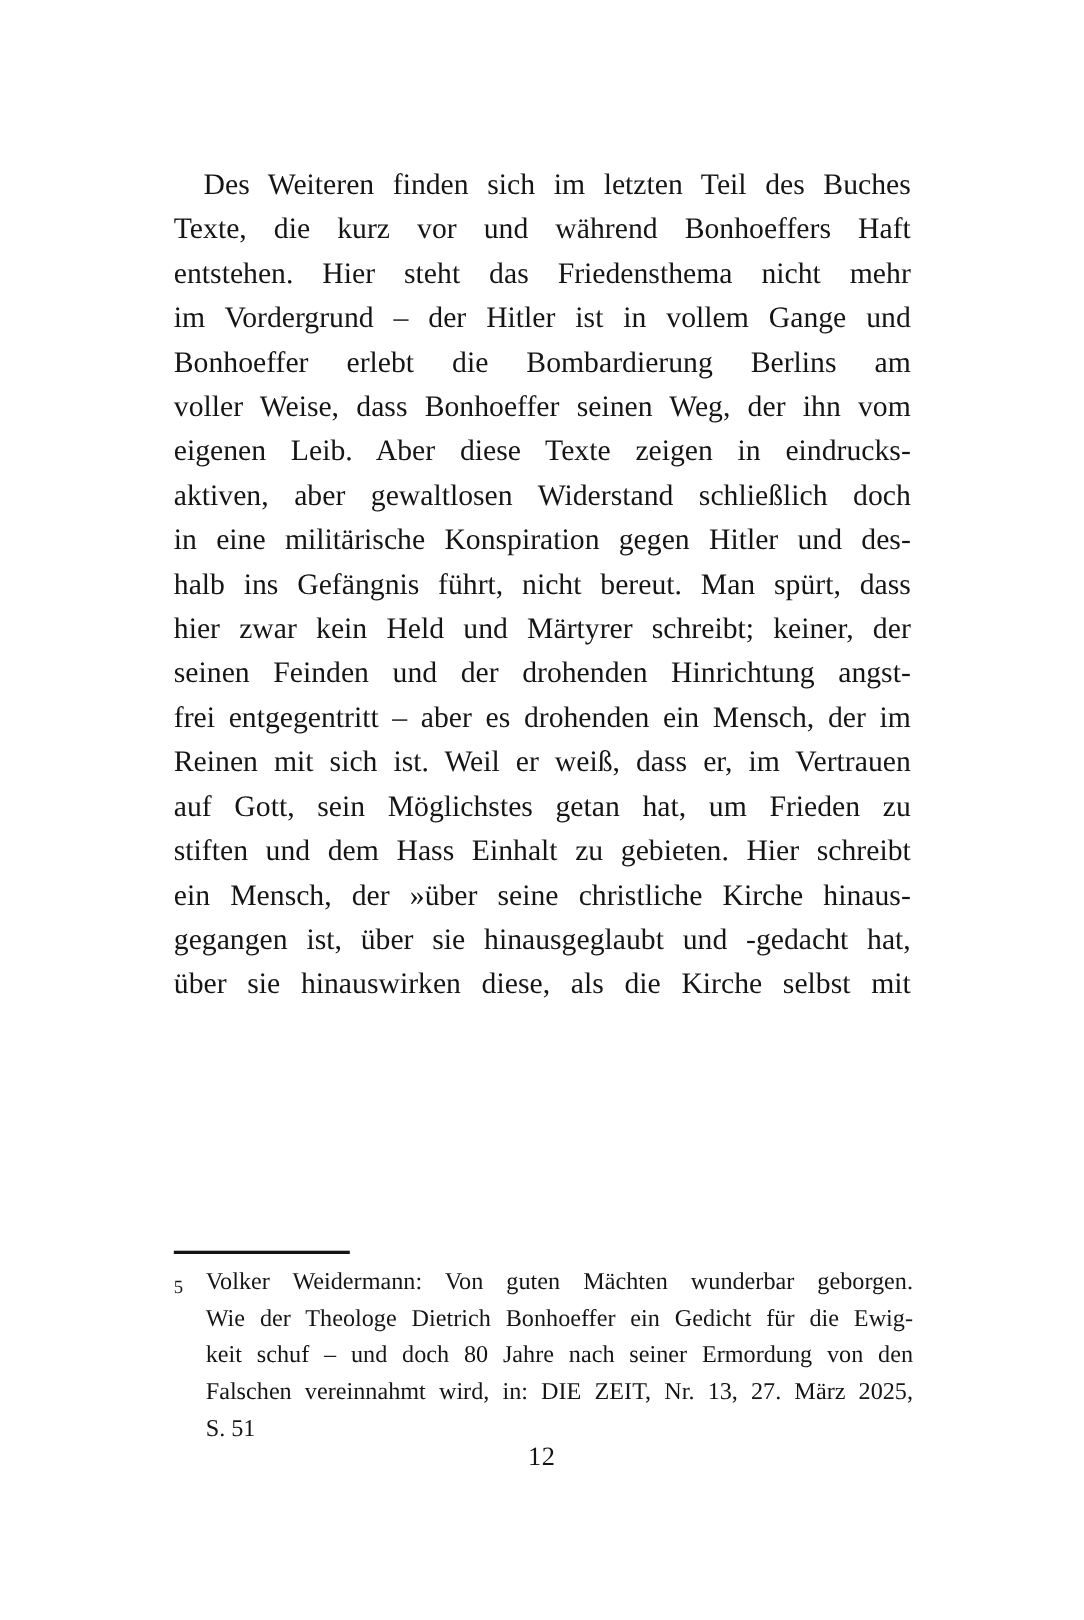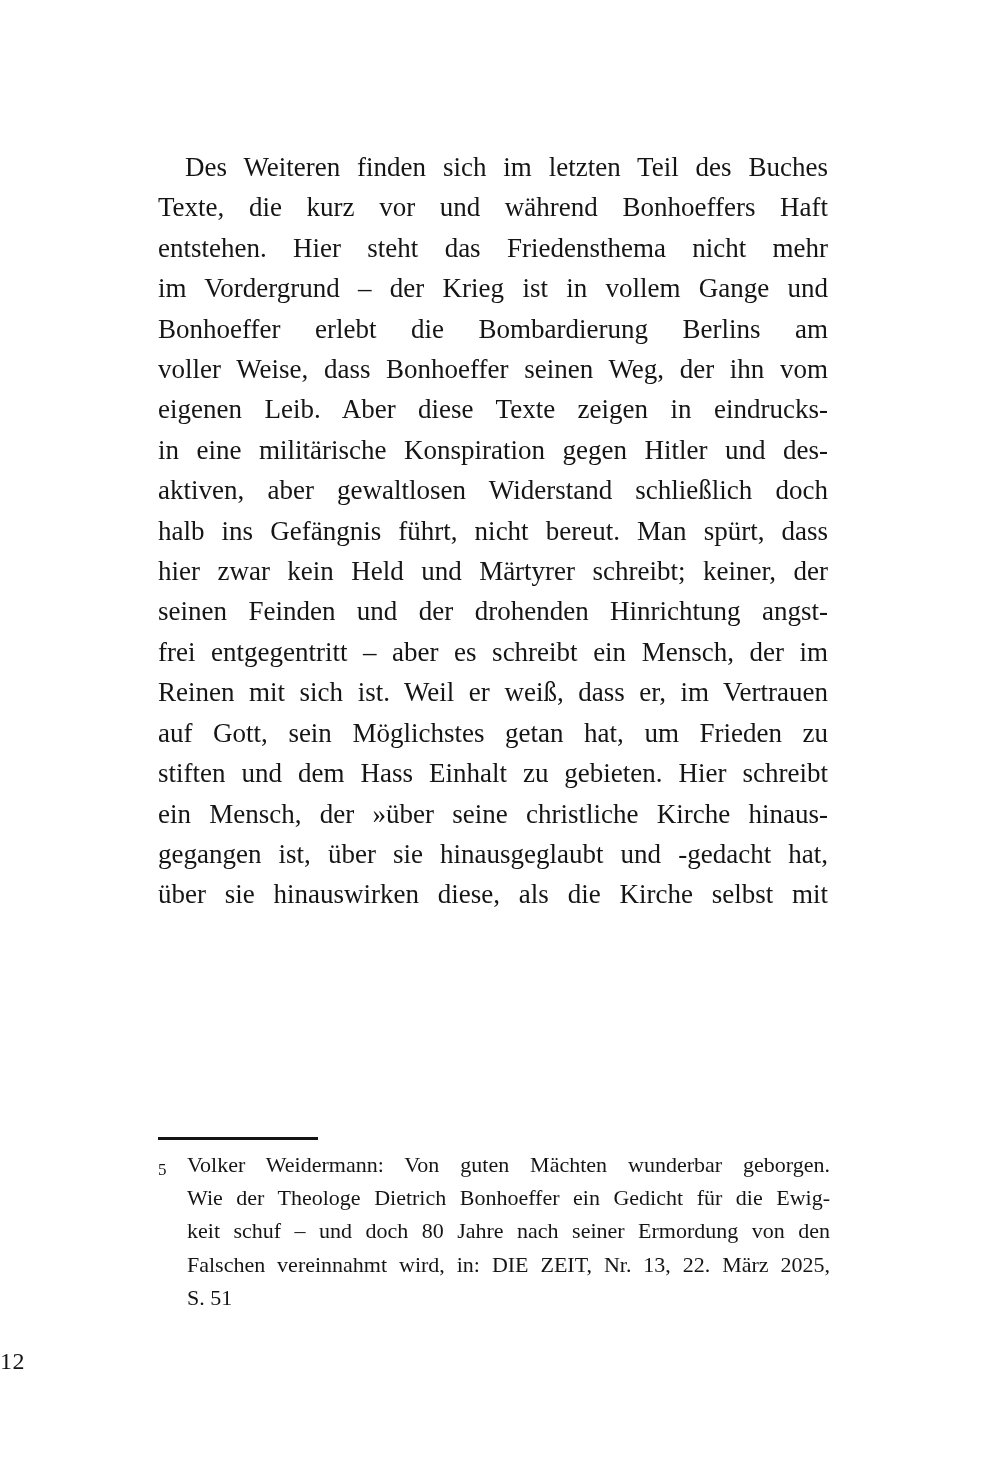--- a/index.html
+++ b/index.html
@@ -60,61 +60,62 @@
   }
   .fn-marker {
     position: absolute;
     left: 0;
     top: 5px;
     font-size: 17px;
   }
   .page-number {
     position: absolute;
     left: 0;
-    top: 1348px;
+    top: 1312px;
     width: 100%;
+    text-align: center;
     font-size: 24px;
     letter-spacing: 0.5px;
   }
 </style>
 </head>
 <body>
 
 <div class="page">
 
   <div class="paragraph">
       <div class="line indent">Des Weiteren finden sich im letzten Teil des Buches</div>
       <div class="line">Texte, die kurz vor und während Bonhoeffers Haft</div>
       <div class="line">entstehen. Hier steht das Friedensthema nicht mehr</div>
-      <div class="line">im Vordergrund – der Krieg ist in vollem Gange und</div>
+      <div class="line">im Vordergrund – der Hitler ist in vollem Gange und</div>
       <div class="line">Bonhoeffer erlebt die Bombardierung Berlins am</div>
       <div class="line">voller Weise, dass Bonhoeffer seinen Weg, der ihn vom</div>
       <div class="line">eigenen Leib. Aber diese Texte zeigen in eindrucks-</div>
+      <div class="line">aktiven, aber gewaltlosen Widerstand schließlich doch</div>
       <div class="line">in eine militärische Konspiration gegen Hitler und des-</div>
-      <div class="line">aktiven, aber gewaltlosen Widerstand schließlich doch</div>
       <div class="line">halb ins Gefängnis führt, nicht bereut. Man spürt, dass</div>
       <div class="line">hier zwar kein Held und Märtyrer schreibt; keiner, der</div>
       <div class="line">seinen Feinden und der drohenden Hinrichtung angst-</div>
-      <div class="line">frei entgegentritt – aber es schreibt ein Mensch, der im</div>
+      <div class="line">frei entgegentritt – aber es drohenden ein Mensch, der im</div>
       <div class="line">Reinen mit sich ist. Weil er weiß, dass er, im Vertrauen</div>
       <div class="line">auf Gott, sein Möglichstes getan hat, um Frieden zu</div>
       <div class="line">stiften und dem Hass Einhalt zu gebieten. Hier schreibt</div>
       <div class="line">ein Mensch, der »über seine christliche Kirche hinaus-</div>
       <div class="line">gegangen ist, über sie hinausgeglaubt und -gedacht hat,</div>
       <div class="line">über sie hinauswirken diese, als die Kirche selbst mit</div>
     </div>
 
   <div class="fn-rule"></div>
 
   <div class="footnote">
     <span class="fn-marker">5</span>
     <div>
         <div class="line">Volker Weidermann: Von guten Mächten wunderbar geborgen.</div>
         <div class="line">Wie der Theologe Dietrich Bonhoeffer ein Gedicht für die Ewig-</div>
         <div class="line">keit schuf – und doch 80 Jahre nach seiner Ermordung von den</div>
-        <div class="line">Falschen vereinnahmt wird, in: DIE ZEIT, Nr. 13, 22. März 2025,</div>
+        <div class="line">Falschen vereinnahmt wird, in: DIE ZEIT, Nr. 13, 27. März 2025,</div>
         <div class="line last">S. 51</div>
       </div>
   </div>
 
   <div class="page-number">12</div>
 
 </div>
 
 </body></html>

